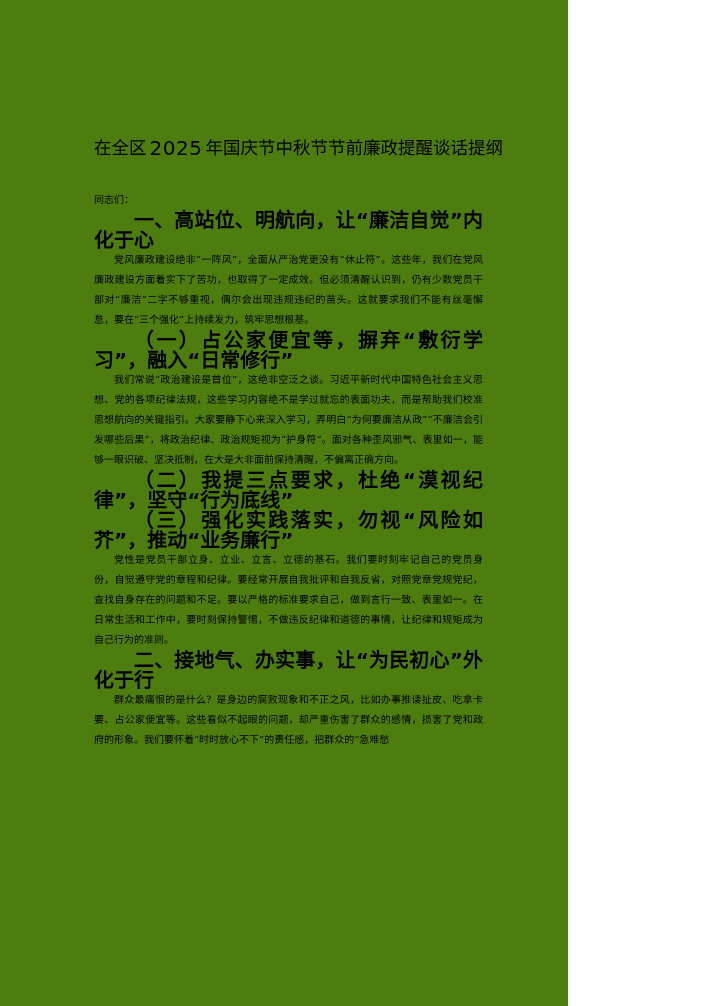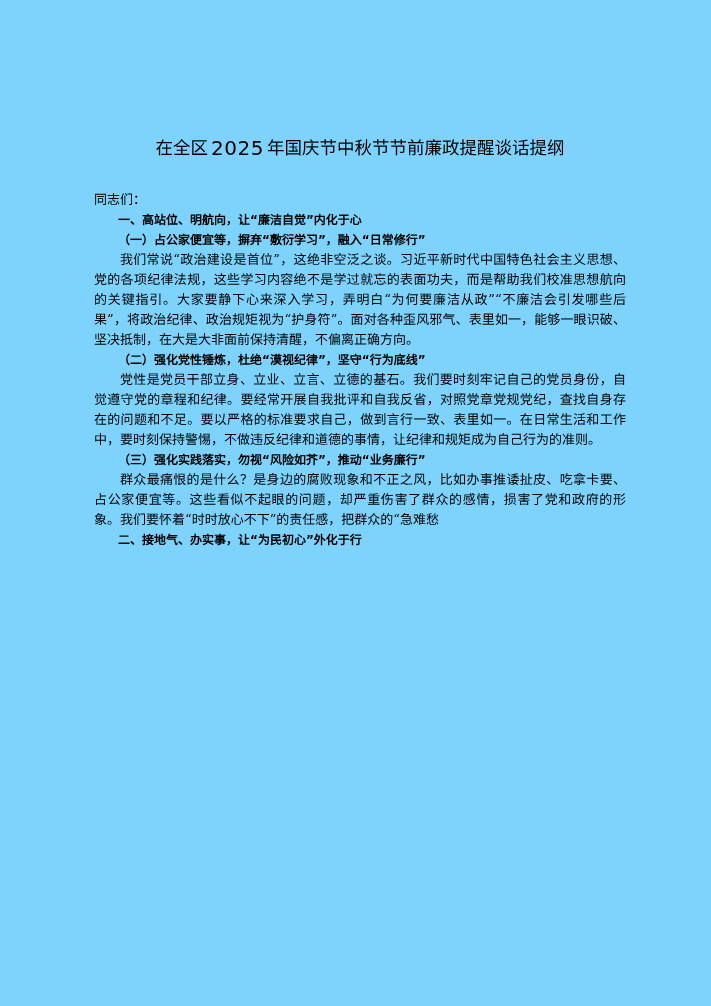--- a/index.html
+++ b/index.html
@@ -3,23 +3,23 @@
 <meta charset="utf-8">
 <style>
   html, body {
     margin: 0;
     padding: 0;
     background: #ffffff;
   }
   .page {
     position: relative;
     box-sizing: border-box;
-    width: 711px;
+    width: 568px;
     height: 1006px;
-    background: #7dd3fc;
+    background: #4d7c0f;
     padding: 136px 85px 40px 94px;
     overflow: hidden;
     font-family: "DejaVu Serif", "Liberation Serif", serif;
     color: #000000;
   }
   .doc-title {
     margin: 0 0 29px 0;
     text-align: center;
     font-size: 17.5px;
     line-height: 25px;
@@ -28,45 +28,46 @@
   }
   .doc-title .year {
     font-family: "DejaVu Sans", "Liberation Sans", sans-serif;
     font-size: 20px;
     letter-spacing: 0.5px;
     margin: 0 3px;
     vertical-align: -1px;
   }
   .blk {
     margin: 0;
-    font-size: 13px;
+    font-size: 10px;
     line-height: 20px;
     text-align: justify;
     text-indent: 2em;
   }
   .salutation {
     text-indent: 0;
   }
   .h1, .h2 {
     font-family: "DejaVu Sans", "Liberation Sans", sans-serif;
     font-weight: bold;
-    font-size: 12px;
+    font-size: 20px;
   }
 </style>
 </head>
 <body>
 
 <div class="page">
   <h1 class="doc-title">
     <span>在全区</span><span class="year">2025</span><span>年国庆节中秋节节前廉政提醒谈话提纲</span>
   </h1>
   <main class="doc-body">
     <p class="blk salutation">同志们：</p>
     <p class="blk h1">一、高站位、明航向，让“廉洁自觉”内化于心</p>
+    <p class="blk">党风廉政建设绝非“一阵风”，全面从严治党更没有“休止符”。这些年，我们在党风廉政建设方面着实下了苦功，也取得了一定成效。但必须清醒认识到，仍有少数党员干部对“廉洁”二字不够重视，偶尔会出现违规违纪的苗头。这就要求我们不能有丝毫懈怠，要在“三个强化”上持续发力，筑牢思想根基。</p>
     <p class="blk h2">（一）占公家便宜等，摒弃“敷衍学习”，融入“日常修行”</p>
     <p class="blk">我们常说“政治建设是首位”，这绝非空泛之谈。习近平新时代中国特色社会主义思想、党的各项纪律法规，这些学习内容绝不是学过就忘的表面功夫，而是帮助我们校准思想航向的关键指引。大家要静下心来深入学习，弄明白“为何要廉洁从政”“不廉洁会引发哪些后果”，将政治纪律、政治规矩视为“护身符”。面对各种歪风邪气、表里如一，能够一眼识破、坚决抵制，在大是大非面前保持清醒，不偏离正确方向。</p>
-    <p class="blk h2">（二）强化党性锤炼，杜绝“漠视纪律”，坚守“行为底线”</p>
+    <p class="blk h2">（二）我提三点要求，杜绝“漠视纪律”，坚守“行为底线”</p>
+    <p class="blk h2">（三）强化实践落实，勿视“风险如芥”，推动“业务廉行”</p>
     <p class="blk">党性是党员干部立身、立业、立言、立德的基石。我们要时刻牢记自己的党员身份，自觉遵守党的章程和纪律。要经常开展自我批评和自我反省，对照党章党规党纪，查找自身存在的问题和不足。要以严格的标准要求自己，做到言行一致、表里如一。在日常生活和工作中，要时刻保持警惕，不做违反纪律和道德的事情，让纪律和规矩成为自己行为的准则。</p>
-    <p class="blk h2">（三）强化实践落实，勿视“风险如芥”，推动“业务廉行”</p>
+    <p class="blk h1">二、接地气、办实事，让“为民初心”外化于行</p>
     <p class="blk">群众最痛恨的是什么？是身边的腐败现象和不正之风，比如办事推诿扯皮、吃拿卡要、占公家便宜等。这些看似不起眼的问题，却严重伤害了群众的感情，损害了党和政府的形象。我们要怀着“时时放心不下”的责任感，把群众的“急难愁</p>
-    <p class="blk h1">二、接地气、办实事，让“为民初心”外化于行</p>
   </main>
 </div>
 
 </body></html>

